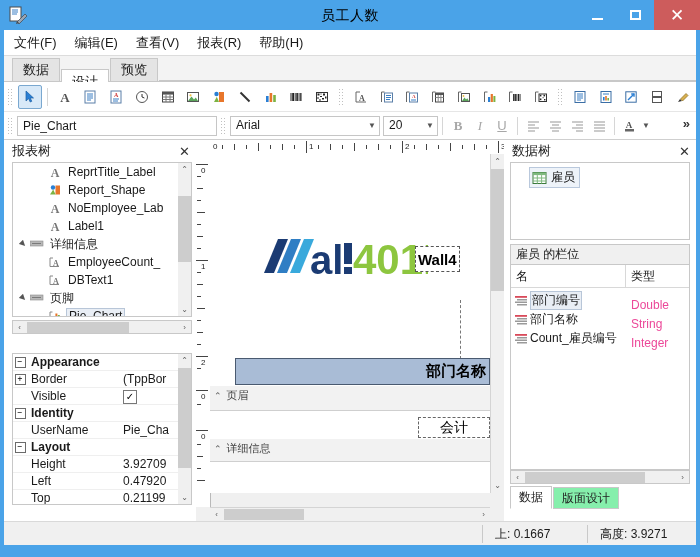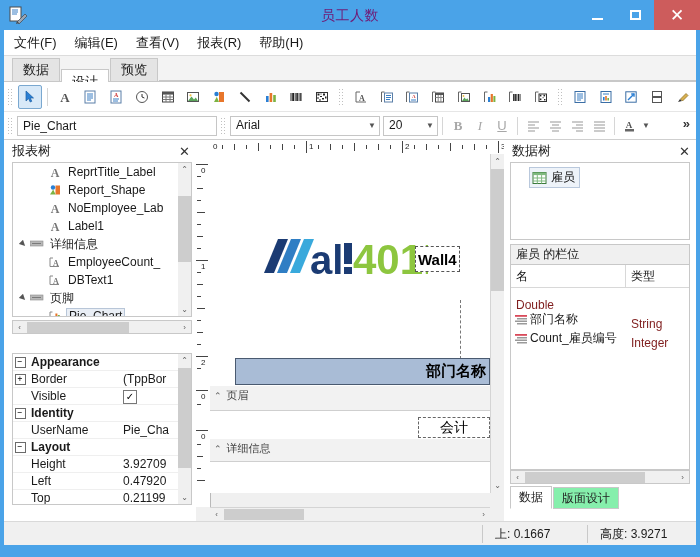--- a/index.html
+++ b/index.html
@@ -8,21 +8,21 @@
     font-family:"Liberation Sans","DejaVu Sans",sans-serif;
     font-size:12px;color:#111;background:#f0f0f0;
     -webkit-font-smoothing:none;
   }
   .win{position:relative;width:700px;height:557px;background:#4aa3e8;box-sizing:border-box;}
 
   
   .titlebar{position:absolute;left:0;top:0;width:700px;height:30px;background:#4aa3e8;}
   .app-icon{position:absolute;left:8px;top:5px;width:20px;height:20px;}
   .title-text{position:absolute;left:0;top:0;width:700px;height:30px;line-height:30px;
-    text-align:center;color:#701a75;font-size:14px;letter-spacing:.5px;}
+    text-align:center;color:#000000;font-size:14px;letter-spacing:.5px;}
   .winbtns{position:absolute;right:0;top:0;height:30px;display:flex;}
   .winbtn{width:38px;height:30px;display:flex;align-items:center;justify-content:center;color:#fff;}
   .winbtn.close{width:46px;background:#cd5c5c;}
   .minline{width:11px;height:2px;background:#fff;margin-top:7px;}
   .maxbox{width:11px;height:10px;border:2px solid #fff;box-sizing:border-box;}
   .xglyph{font-size:17px;line-height:17px;font-family:"DejaVu Sans",sans-serif;}
 
   
   .menubar{position:absolute;left:4px;top:30px;width:692px;height:26px;background:#fff;
     border-bottom:1px solid #dcdcdc;display:flex;align-items:center;padding-left:10px;box-sizing:border-box;}
@@ -127,21 +127,21 @@
   .dtrow{display:flex;align-items:center;padding:4px 0 0 18px;font-size:12px;}
   .dtrow .dtbox{border:1px solid #b9c8dc;background:#eef3f9;padding:1px 4px 1px 2px;display:flex;align-items:center;}
   .fieldhdr{position:absolute;left:6px;top:104px;width:180px;height:20px;background:#f0f0f0;
     border:1px solid #c8c8c8;border-bottom:none;box-sizing:border-box;font-size:12px;line-height:19px;padding-left:5px;color:#1a1a1a;}
   .fieldtable{position:absolute;left:6px;top:124px;width:180px;height:206px;border:1px solid #c8c8c8;background:#fff;box-sizing:border-box;overflow:hidden;}
   .fhrow{height:22px;display:flex;align-items:center;border-bottom:1px solid #d8d8d8;background:#fff;font-size:12px;}
   .fcol1{flex:0 0 115px;padding-left:5px;box-sizing:border-box;border-right:1px solid #d8d8d8;height:100%;display:flex;align-items:center;color:#111;}
   .fcol2{flex:1;padding-left:5px;box-sizing:border-box;display:flex;align-items:center;color:#111;}
   .frow{height:19px;display:flex;align-items:center;font-size:12px;}
   .frow .fc1{flex:0 0 115px;padding-left:4px;box-sizing:border-box;display:flex;align-items:center;color:#1a1a1a;}
-  .frow .fc2{flex:1;padding-left:5px;box-sizing:border-box;color:#7f1d1d;margin-top:8px;}
+  .frow .fc2{flex:1;padding-left:5px;box-sizing:border-box;color:#ec4899;margin-top:8px;}
   .fieldicon{width:13px;height:12px;margin-right:2px;flex:0 0 13px;}
   .frow.sel .fname{background:#e9eef5;border:1px solid #b8c6d8;padding:0 1px;}
 
   .rhscroll{position:absolute;left:6px;top:330px;width:180px;height:14px;background:#f0f0f0;border:1px solid #c8c8c8;box-sizing:border-box;display:flex;align-items:center;}
   .rbtabs{position:absolute;left:6px;top:347px;width:186px;height:22px;display:flex;align-items:flex-end;}
   .rbtab{height:20px;line-height:20px;padding:0 8px;font-size:12px;border:1px solid #c8c8c8;background:#86efac;margin-right:1px;color:#222;}
   .rbtab.active{background:#fff;border-bottom:1px solid #fff;height:21px;line-height:21px;}
 
   
   .status{position:absolute;left:4px;top:521px;width:692px;height:24px;background:#f0f0f0;border-top:1px solid #d9d9d9;
@@ -811,20 +811,31 @@
       </div>
 
       <div class="fieldhdr">雇员 的栏位</div>
 
       <div class="fieldtable">
         <div class="fhrow">
           <div class="fcol1">名</div>
           <div class="fcol2">类型</div>
         </div>
         <div class="frow sel" style="margin-top:3px">
+          <div class="fc1">
+            <span class="fieldicon">
+              <svg width="13" height="12" viewBox="0 0 13 12">
+                  <rect x="0" y="1" width="12" height="1.8" fill="#d94a5a"></rect>
+                  <rect x="2" y="4" width="10" height="1.5" fill="#9a9a9a"></rect>
+                  <rect x="0" y="6.5" width="12" height="1.5" fill="#9a9a9a"></rect>
+                  <rect x="2" y="9" width="10" height="1.5" fill="#9a9a9a"></rect>
+                </svg>
+            </span>
+            <span class="fname">部门编号</span>
+          </div>
           <div class="fc2">Double</div>
         </div>
         <div class="frow">
           <div class="fc1">
             <span class="fieldicon">
               <svg width="13" height="12" viewBox="0 0 13 12">
                   <rect x="0" y="1" width="12" height="1.8" fill="#d94a5a"></rect>
                   <rect x="2" y="4" width="10" height="1.5" fill="#9a9a9a"></rect>
                   <rect x="0" y="6.5" width="12" height="1.5" fill="#9a9a9a"></rect>
                   <rect x="2" y="9" width="10" height="1.5" fill="#9a9a9a"></rect>

